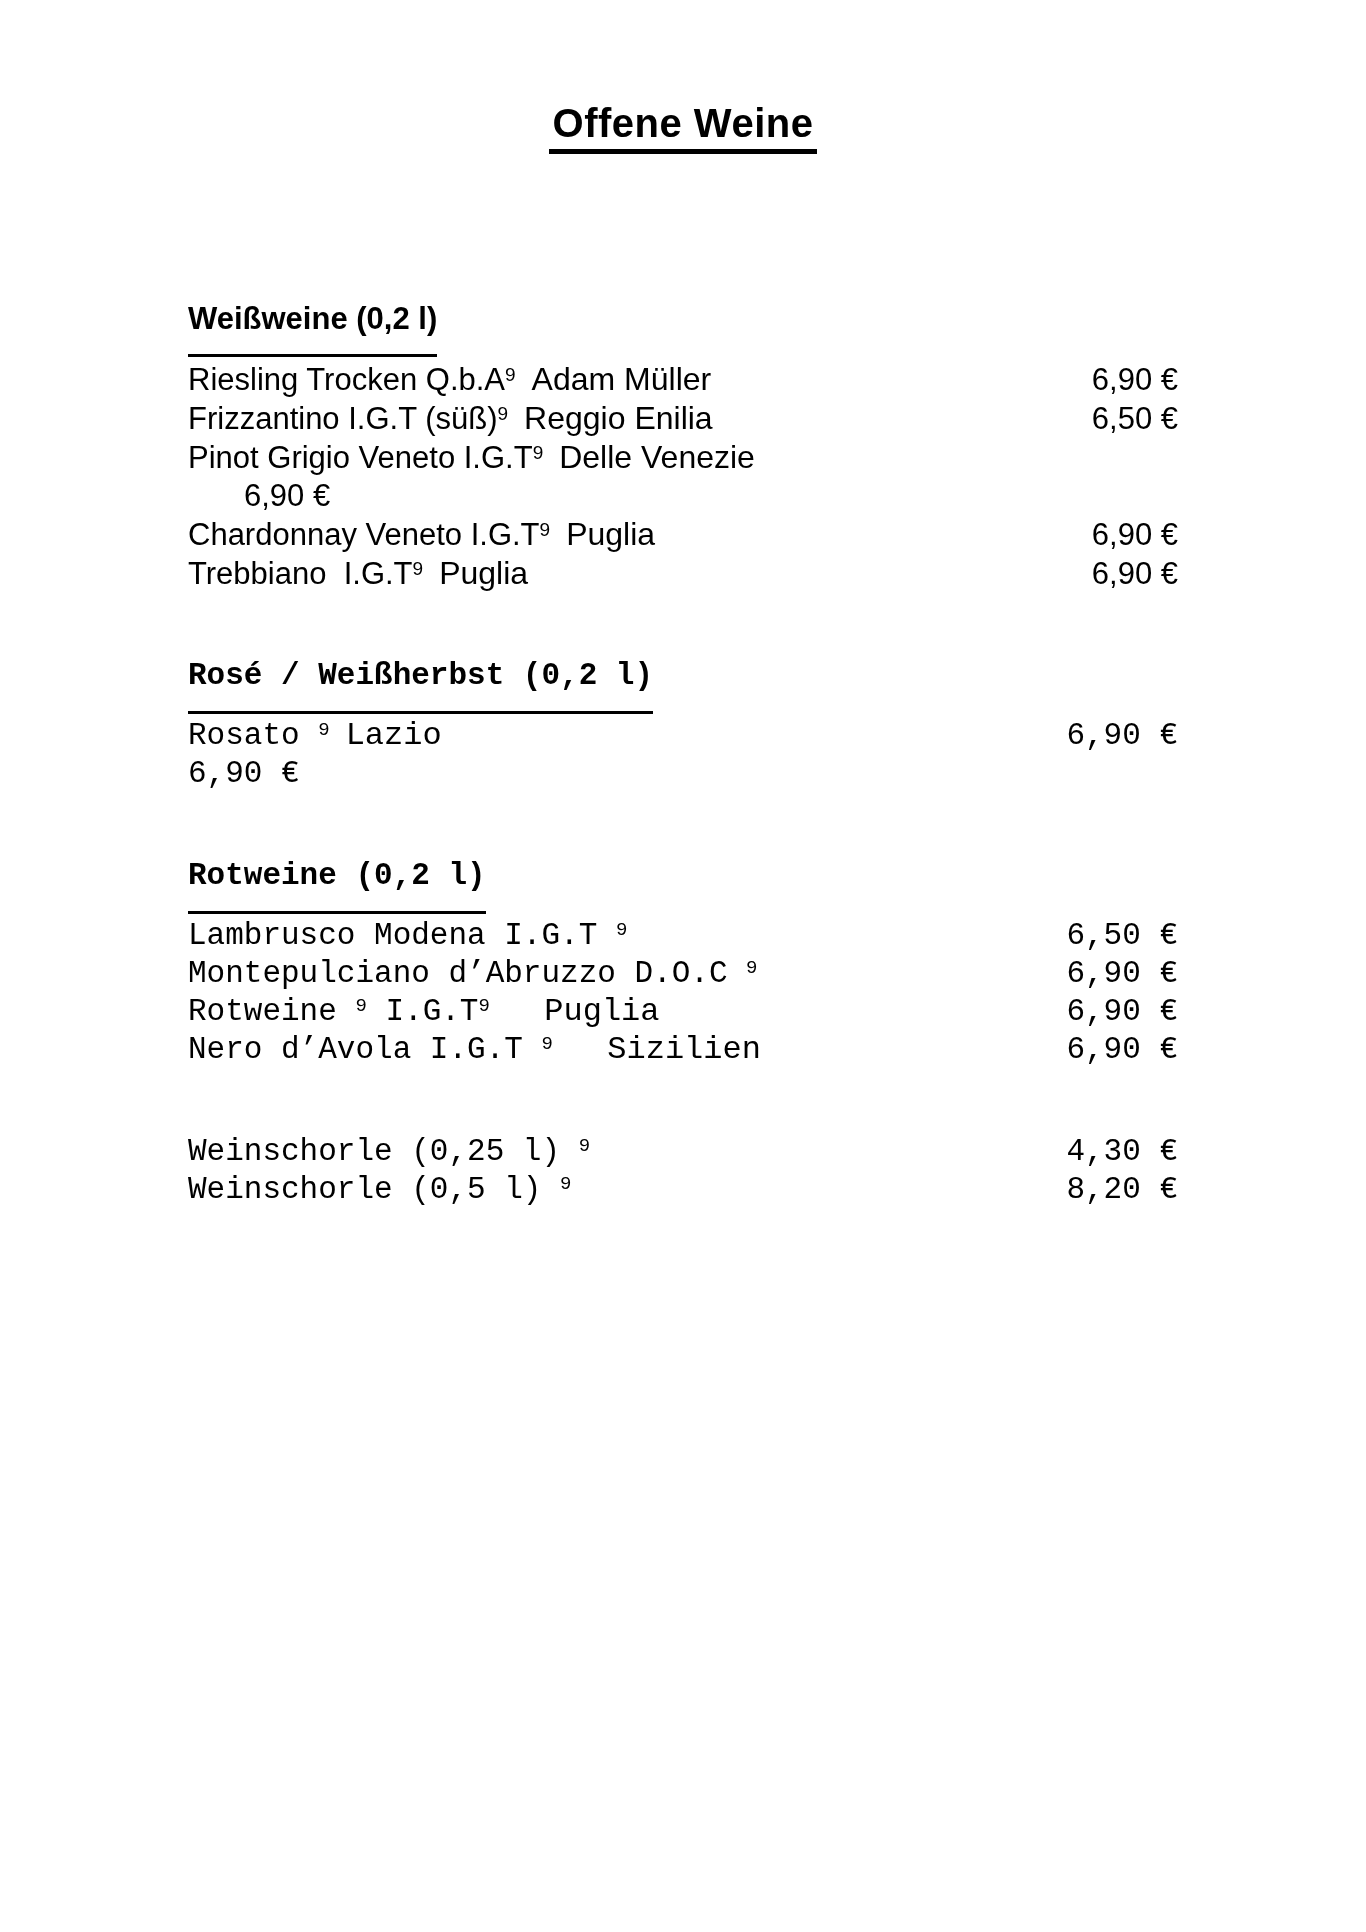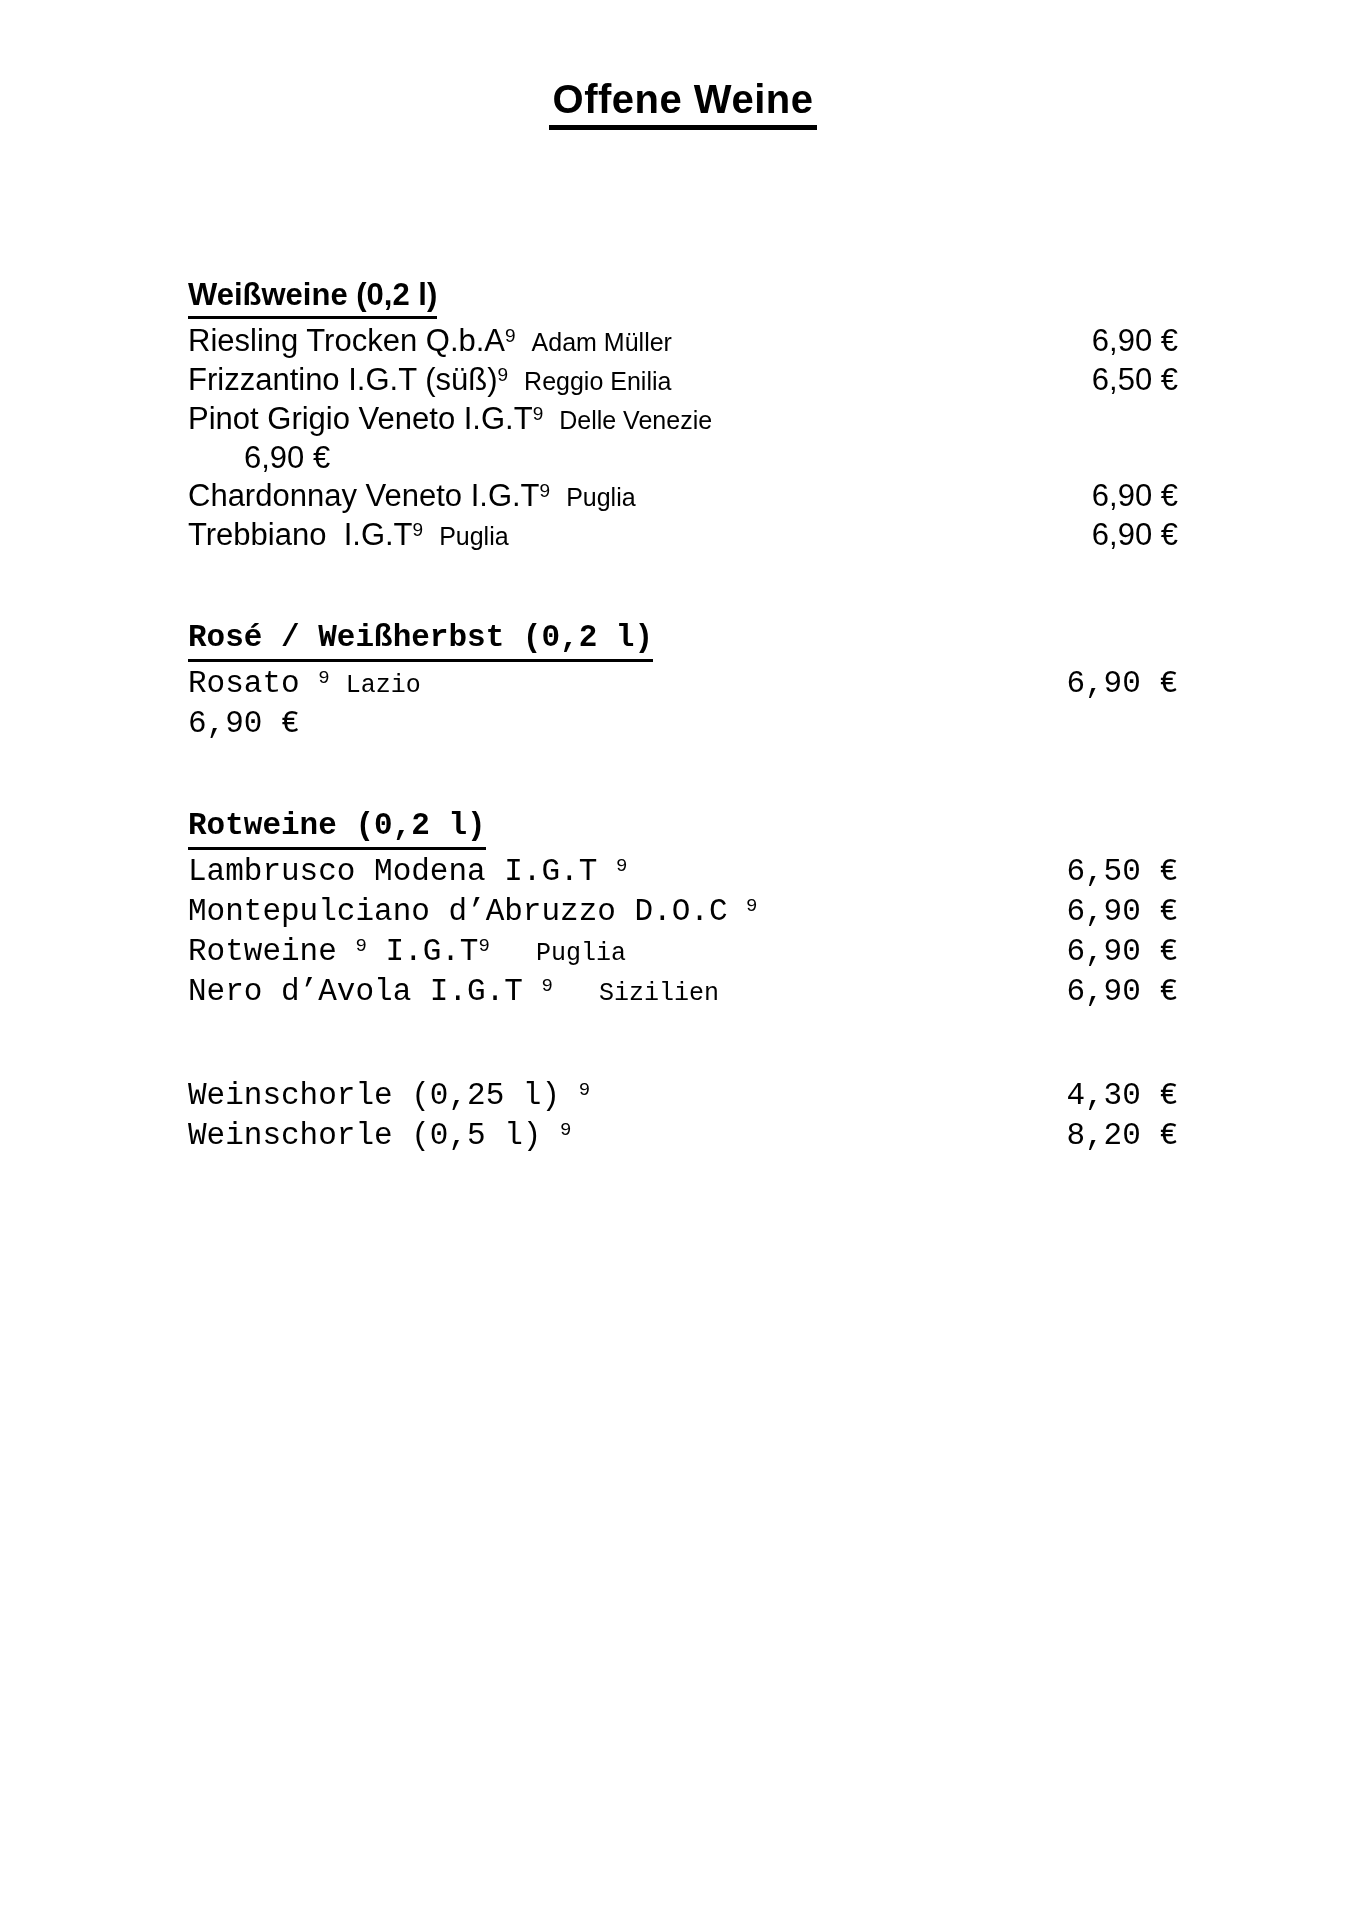--- a/index.html
+++ b/index.html
@@ -7,21 +7,21 @@
     position: relative;
     width: 1366px;
     height: 1932px;
     background: #ffffff;
     color: #000000;
     font-family: "Liberation Sans", sans-serif;
     overflow: hidden;
   }
   .title-wrap {
     text-align: center;
-    padding-top: 76px;
+    padding-top: 100px;
   }
   .page-title {
     display: inline-block;
     font-size: 40px;
     font-weight: bold;
     line-height: 46px;
     letter-spacing: 0.5px;
     border-bottom: 5px solid #000;
     padding: 0 4px 3px 4px;
   }
@@ -32,38 +32,38 @@
   .section + .section { margin-top: 64px; font-family: Liberation Mono, monospace; }
   .section-heading {
     font-size: 31px;
     font-weight: bold;
     line-height: 38px;
     margin-bottom: 3px;
   }
   .section-heading .ht {
     display: inline-block;
     border-bottom: 3px solid #000;
-    padding-bottom: 2px;
+    padding-bottom: 16px;
   }
   .row {
     display: flex;
     justify-content: space-between;
     align-items: baseline;
     font-size: 31px;
     line-height: 38px;
   }
   .left { white-space: pre-wrap; }
   .item-name, .item-name2 { white-space: pre-wrap; }
   sup.fn {
     font-size: 19px;
     line-height: 0;
     vertical-align: 9px;
   }
   .item-region {
-    font-size: 25px;
+    font-size: 32px;
     margin-left: 16px;
     white-space: pre-wrap;
   }
   .item-region:empty { margin-left: 0; }
   .item-price { white-space: pre; }
   .wrapped-price {
     font-size: 31px;
     line-height: 38px;
     padding-left: 56px;
   }

